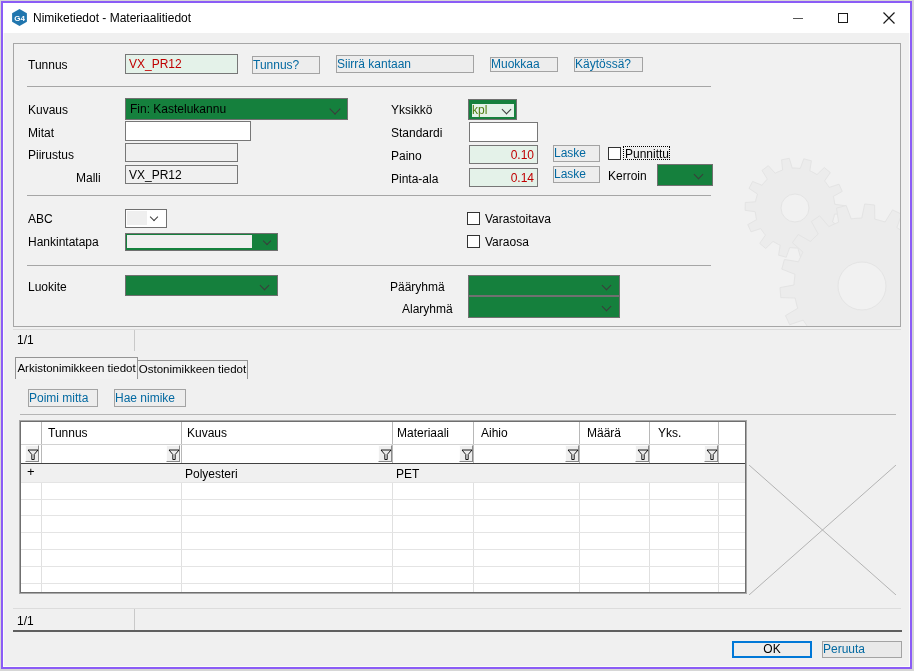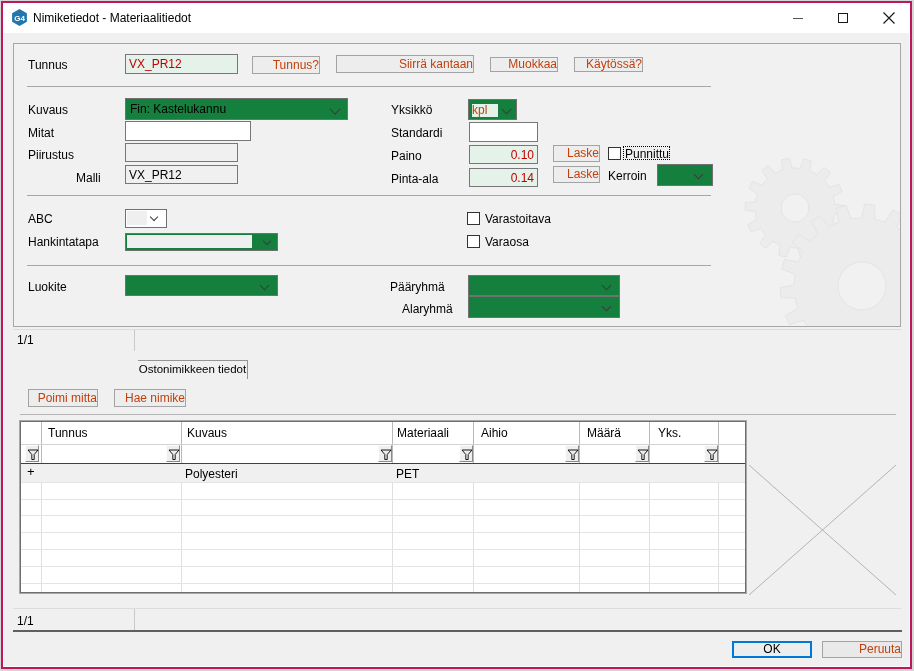--- a/index.html
+++ b/index.html
@@ -1,20 +1,20 @@
 <!DOCTYPE html>
 <html><head><meta charset="utf-8">
 <style>
 html,body{margin:0;padding:0;width:914px;height:671px;overflow:hidden;background:#d6d6d6;font-family:"Liberation Sans",sans-serif;}
 *{box-sizing:border-box;}
 .abs{position:absolute;}
-#dlg{position:absolute;left:1px;top:1px;width:911px;height:668px;border:2px solid #be185d;background:#f0f0f0;box-shadow:inset 0 0 0 1px #fbfbfb;}
+#dlg{position:absolute;left:1px;top:1px;width:911px;height:668px;border:2px solid #8b5cf6;background:#f0f0f0;box-shadow:inset 0 0 0 1px #fbfbfb;}
 .lbl{position:absolute;font-size:12px;color:#000;white-space:nowrap;line-height:12px;}
 .inp{position:absolute;border:1px solid #777;background:#fff;font-size:12px;color:#000;line-height:16px;padding:1px 3px;white-space:nowrap;overflow:hidden;}
-.btn{position:absolute;border:1px solid #a3a3a3;background:#ededed;font-size:12px;color:#c2410c;text-align:right;white-space:nowrap;}
+.btn{position:absolute;border:1px solid #a3a3a3;background:#ededed;font-size:12px;color:#0369a1;text-align:left;white-space:nowrap;}
 .hline{position:absolute;height:1px;background:#a6a6a6;}
 .green{background:#e4f2e9;color:#c00000;}
 .combo{position:absolute;border:1px solid #707070;background:#15803d;font-size:12px;line-height:16px;padding:1px 4px;white-space:nowrap;}
 .chev{position:absolute;width:8px;height:8px;border-right:1.4px solid #3c3c3c;border-bottom:1.4px solid #3c3c3c;transform:rotate(45deg);}
 .cb{position:absolute;width:13px;height:13px;border:1px solid #333;background:#fff;}
 .vline{position:absolute;width:1px;background:#c9c9c9;}
 .fb{position:absolute;top:23px;width:14px;height:17px;background:#efefef;border-top:1px solid #fdfdfd;border-left:1px solid #fdfdfd;border-right:1px solid #8a8a8a;border-bottom:1px solid #8a8a8a;}
 </style></head>
 <body>
 <div id="dlg">
@@ -53,21 +53,21 @@
 <div class="chev" style="left:328px;top:102px;"></div>
 <div class="lbl" style="left:25px;top:124px;">Mitat</div>
 <div class="inp" style="left:122px;top:118px;width:126px;height:20px;"></div>
 <div class="lbl" style="left:25px;top:146px;">Piirustus</div>
 <div class="inp" style="left:122px;top:140px;width:113px;height:19px;background:#f0f0f0;"></div>
 <div class="lbl" style="left:25px;top:169px;margin-left:48px;">Malli</div>
 <div class="inp" style="left:122px;top:162px;width:113px;height:19px;background:#f0f0f0;">VX_PR12</div>
 
 <div class="lbl" style="left:388px;top:101px;">Yksikkö</div>
 <div class="combo" style="left:465px;top:96px;width:49px;height:21px;"></div>
-<div class="abs" style="left:469px;top:101px;width:26px;height:13px;background:#e4f2e9;font-size:12px;line-height:13px;color:#c2410c;">kpl</div>
+<div class="abs" style="left:469px;top:101px;width:42px;height:13px;background:#e4f2e9;font-size:12px;line-height:13px;color:#4d7c0f;">kpl</div>
 <div class="chev" style="left:500px;top:103px;width:7px;height:7px;"></div>
 <div class="lbl" style="left:388px;top:124px;">Standardi</div>
 <div class="inp" style="left:466px;top:119px;width:69px;height:20px;"></div>
 <div class="lbl" style="left:388px;top:147px;">Paino</div>
 <div class="inp green" style="left:466px;top:142px;width:69px;height:19px;text-align:right;">0.10</div>
 <div class="btn" style="left:550px;top:142px;width:47px;height:17px;line-height:15px;">Laske</div>
 <div class="cb" style="left:605px;top:144px;"></div>
 <div class="abs" style="left:620px;top:143px;width:47px;height:14px;border:1px dotted #000;"></div>
 <div class="lbl" style="left:622px;top:145px;font-size:12px;">Punnittu</div>
 <div class="lbl" style="left:388px;top:170px;">Pinta-ala</div>
@@ -99,20 +99,21 @@
 <div class="combo" style="left:465px;top:272px;width:152px;height:21px;"></div>
 <div class="chev" style="left:600px;top:279px;width:7px;height:7px;"></div>
 <div class="lbl" style="left:399px;top:300px;">Alaryhmä</div>
 <div class="combo" style="left:465px;top:293px;width:152px;height:22px;"></div>
 <div class="chev" style="left:600px;top:300px;width:7px;height:7px;"></div>
 
 <div class="hline" style="left:10px;top:326px;width:888px;background:#dcdcdc;"></div>
 <div class="lbl" style="left:14px;top:331px;">1/1</div>
 <div class="vline" style="left:131px;top:327px;height:21px;"></div>
 
+<div class="abs" style="left:12px;top:354px;width:123px;height:22px;border:1px solid #949494;border-bottom:none;background:#f2f2f2;font-size:11.5px;line-height:21px;text-align:center;white-space:nowrap;">Arkistonimikkeen tiedot</div>
 <div class="abs" style="left:135px;top:357px;width:110px;height:19px;border:1px solid #949494;border-left:none;border-bottom:none;background:#f0f0f0;font-size:11.5px;line-height:17px;text-align:center;white-space:nowrap;">Ostonimikkeen tiedot</div>
 
 <div class="btn" style="left:25px;top:386px;width:70px;height:18px;line-height:16px;">Poimi mitta</div>
 <div class="btn" style="left:111px;top:386px;width:72px;height:18px;line-height:16px;">Hae nimike</div>
 
 <div class="hline" style="left:17px;top:411px;width:876px;background:#b5b5b5;"></div>
 
 <div class="abs" style="left:16px;top:417px;width:728px;height:174px;border:1px solid #a8a8a8;background:#fff;">
   <div class="abs" style="left:0;top:0;width:726px;height:172px;border:1px solid #6f6f6f;background:#fff;overflow:hidden;">
 

